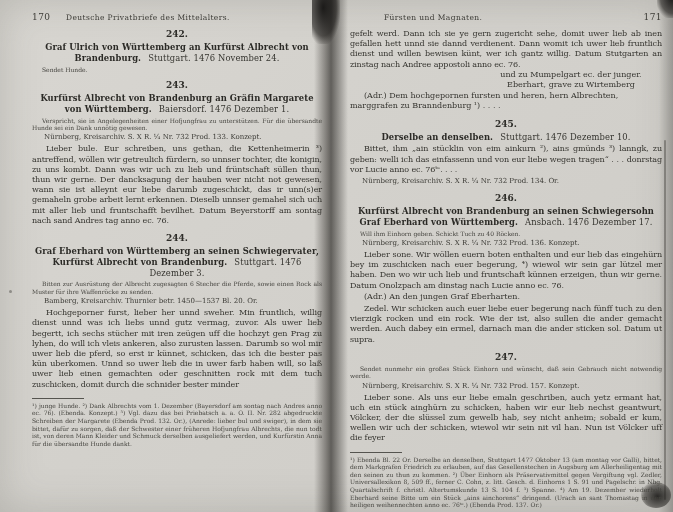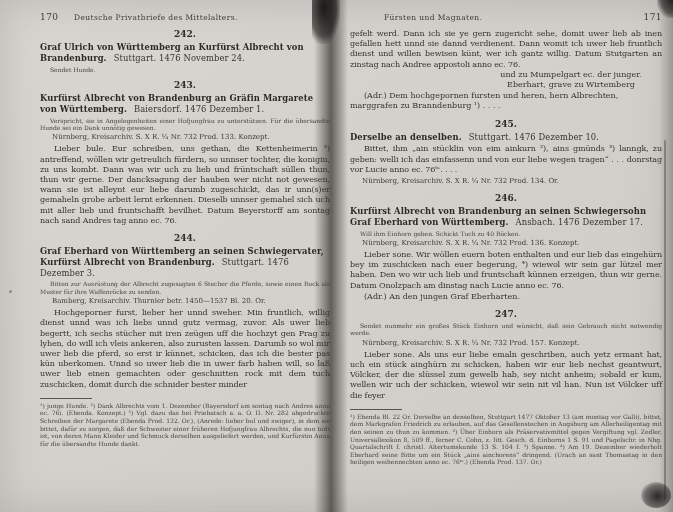--- a/index.html
+++ b/index.html
@@ -19,30 +19,30 @@
   .edge-line{position:absolute;right:7px;top:140px;width:2px;height:360px;background:rgba(70,68,64,.45);border-radius:2px;}
   .corner-tr{position:absolute;right:-6px;top:-8px;width:22px;height:26px;
     background:radial-gradient(ellipse at 70% 20%,rgba(20,19,18,.95) 0%,rgba(30,28,26,.6) 55%,rgba(0,0,0,0) 78%);}
   .corner-br{position:absolute;right:2px;bottom:4px;width:30px;height:26px;border-radius:50%;
     background:radial-gradient(ellipse at 55% 55%,rgba(25,24,22,.9) 0%,rgba(40,38,35,.55) 55%,rgba(0,0,0,0) 80%);}
   .speck{position:absolute;width:3px;height:3px;border-radius:50%;background:rgba(80,78,74,.5);}
   .speck.s1{left:9px;top:290px;} .speck.s2{left:41px;top:95px;width:2px;height:2px;}
 
   
   .page{position:absolute;top:12px;}
-  .page-left{left:40px;width:290px;}
+  .page-left{left:32px;width:290px;}
   .page-right{left:350px;width:312px;}
 
   .pagehead{display:flex;align-items:baseline;font-size:8px;letter-spacing:.4px;margin-bottom:7px;color:#3c3b36;}
   .pagehead .pagenum{width:34px;font-size:9px;}
   .pagehead .runtitle{flex:1;text-align:left;font-size:7.5px;}
   .pagehead .spacer{width:34px;text-align:right;font-size:9px;}
 
   .num{text-align:center;font-weight:bold;font-size:9px;margin:7px 0 3px;color:#2e2d29;}
-  .head{text-align:left;font-weight:bold;font-size:8.4px;line-height:10.8px;color:#2b2a26;letter-spacing:.1px;}
+  .head{text-align:center;font-weight:bold;font-size:8.4px;line-height:10.8px;color:#2b2a26;letter-spacing:.1px;}
   .head .head-d{font-weight:normal;margin-left:4px;color:#35342f;}
   .small{font-size:6px;line-height:7.4px;text-align:justify;text-indent:10px;margin-top:2px;color:#45443f;}
   .arch{font-size:7px;line-height:9px;text-indent:12px;margin-top:2px;color:#3a3934;}
   .body{font-size:8px;line-height:10.2px;text-align:justify;text-indent:14px;margin-top:2px;letter-spacing:-.1px;}
   .body.noindent{text-indent:0;}
   .adr{font-size:8px;line-height:10.2px;text-indent:14px;margin-top:1px;}
   .sig{font-size:8px;line-height:10.2px;text-align:center;padding-left:130px;}
   .fnblock{margin-top:8px;}
   .fnrule{width:52px;border-top:1px solid #55544f;margin-bottom:3px;}
   .fn{font-size:6px;line-height:7.6px;text-align:justify;color:#45443f;}
@@ -132,20 +132,21 @@
     <div class="entry">
       <div class="num">246.</div>
       <div class="head">
         <span class="head-b">Kurfürst Albrecht von Brandenburg an seinen Schwiegersohn Graf Eberhard von Württemberg.</span>
         <span class="head-d">Ansbach. 1476 Dezember 17.</span>
       </div>
       <div class="small">Will ihm Einhorn geben. Schickt Tuch zu 40 Röcken.</div>
       <div class="arch">Nürnberg, Kreisarchiv. S. X R. ¼ Nr. 732 Prod. 136. Konzept.</div>
       <div class="body">Lieber sone. Wir wöllen euern boten enthalten und eur lieb das eingehürn bey im zuschicken nach euer begerung, ⁴) wiewol wir sein gar lützel mer haben. Den wo wir uch lieb und fruntschaft künnen erzeigen, thun wir gerne. Datum Onolzpach am dinstag nach Lucie anno ec. 76.</div>
       <div class="adr">(Adr.) An den jungen Graf Eberharten.</div>
+      <div class="body">Zedel. Wir schicken auch euer liebe euer begerung nach fünff tuch zu den vierzigk rocken und ein rock. Wie der ist, also sullen die ander gemacht werden. Auch dabey ein ermel, darnach man die ander sticken sol. Datum ut supra.</div>
     </div>
 
     <div class="entry">
       <div class="num">247.</div>
       <div class="small">Sendet nunmehr ein großes Stück Einhorn und wünscht, daß sein Gebrauch nicht notwendig werde.</div>
       <div class="arch">Nürnberg, Kreisarchiv. S. X R. ¼ Nr. 732 Prod. 157. Konzept.</div>
       <div class="body">Lieber sone. Als uns eur liebe emaln geschriben, auch yetz ermant hat, uch ein stück ainghürn zu schicken, haben wir eur lieb nechst geantwurt, Völcker, der die slüssel zum gewelb hab, sey nicht anheim; sobald er kum, wellen wir uch der schicken, wiewol wir sein nit vil han. Nun ist Völcker uff die feyer</div>
     </div>
 
     <div class="fnblock">

